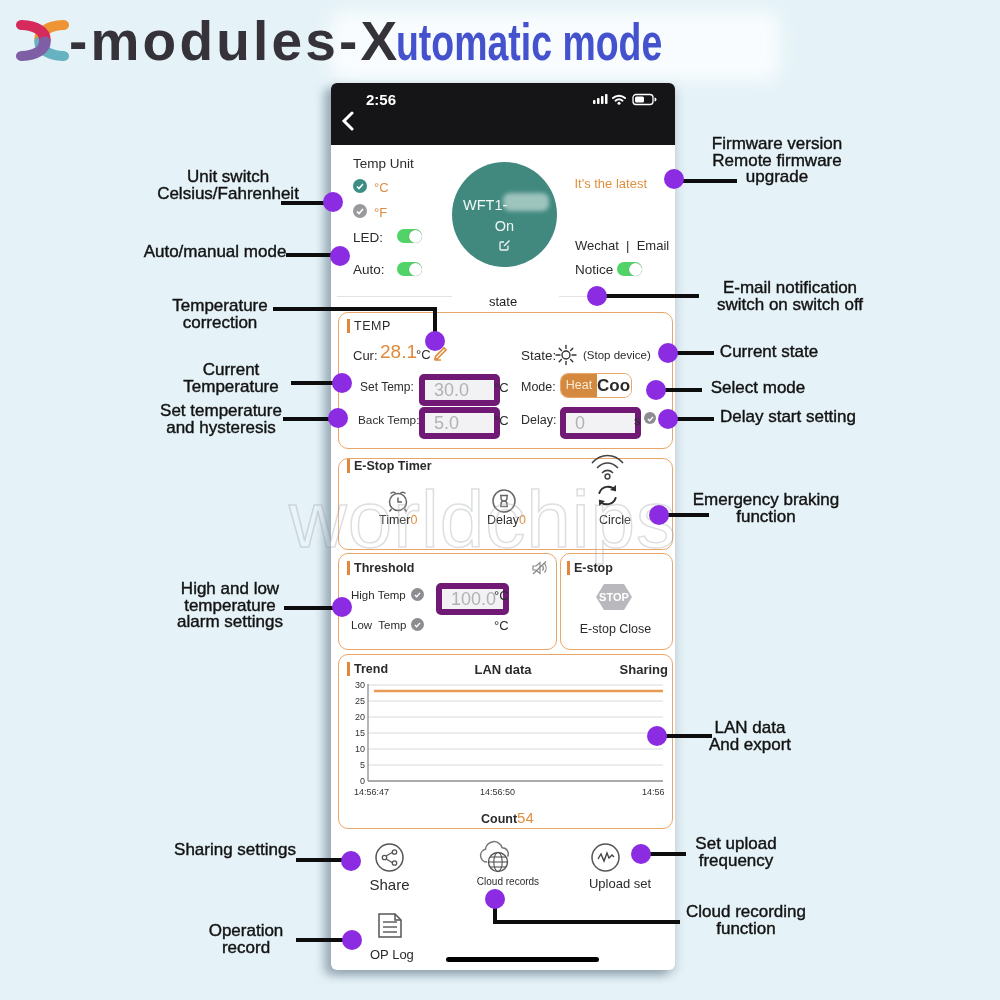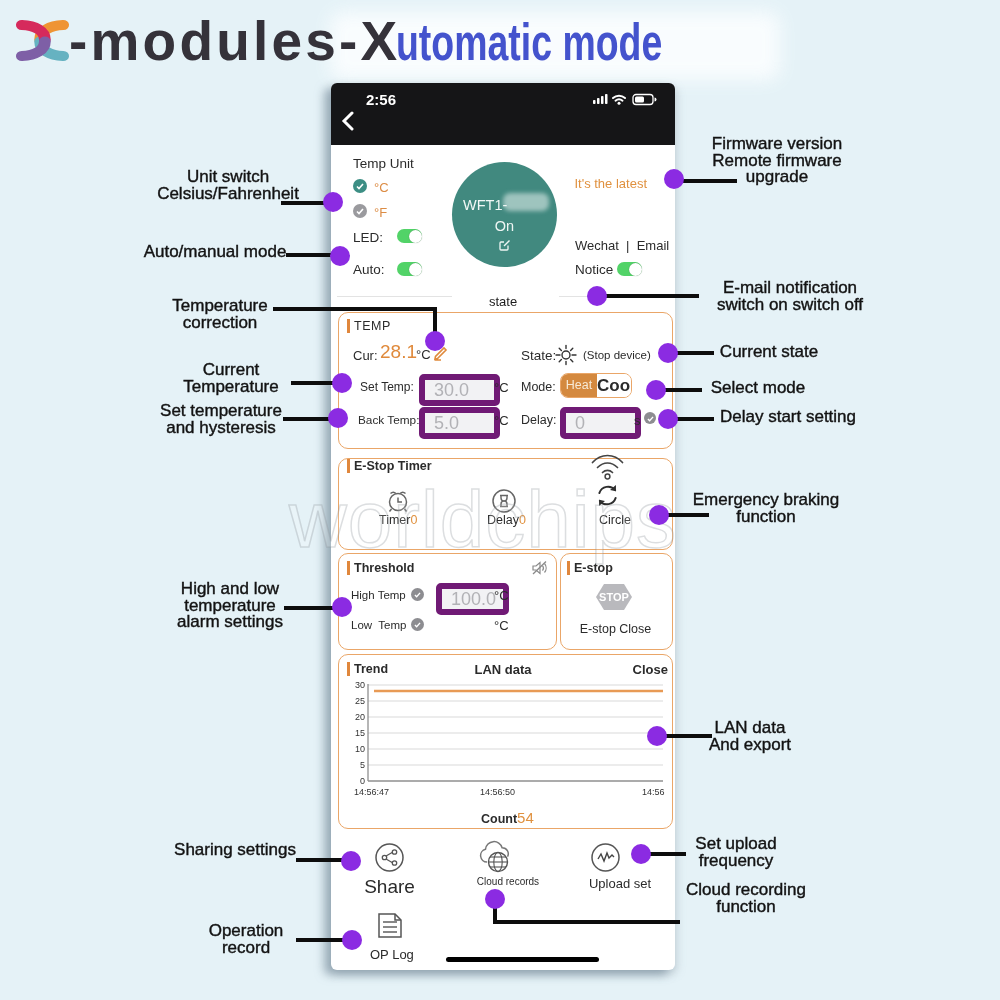--- a/index.html
+++ b/index.html
@@ -215,21 +215,21 @@
   <svg class="abs" style="left:263px;top:497px;" width="40" height="34" viewBox="0 0 40 34">
     <polygon points="2,17 10,4 30,4 38,17 30,30 10,30" fill="#b9b9bd"></polygon>
     <text x="20" y="21" font-size="11" font-weight="bold" fill="#fff" text-anchor="middle" font-family="Liberation Sans">STOP</text>
   </svg>
   <div class="abs" style="left:229px;top:539px;width:111px;text-align:center;font-size:12.5px;color:#2b2b2b;">E-stop Close</div>
 
   <div class="obox" style="left:7px;top:571px;width:333px;height:173px;"></div>
   <div class="obar" style="left:16px;top:579px;"></div>
   <div class="otitle" style="left:23px;top:579px;">Trend</div>
   <div class="abs" style="left:0;top:579px;width:344px;text-align:center;font-size:13px;font-weight:700;color:#2b2b2b;">LAN data</div>
-  <div class="abs" style="left:0;top:579px;width:337px;text-align:right;font-size:13px;font-weight:700;color:#2b2b2b;">Close</div>
+  <div class="abs" style="left:0;top:579px;width:337px;text-align:right;font-size:13px;font-weight:700;color:#2b2b2b;">Sharing</div>
 
   <svg class="abs" style="left:14px;top:598px;" width="320" height="120" viewBox="0 0 320 120">
     <g stroke="#d9d9d9" stroke-width="1">
       <line x1="23" y1="4" x2="318" y2="4"></line>
         <line x1="23" y1="20" x2="318" y2="20"></line>
       <line x1="23" y1="36" x2="318" y2="36"></line>
         <line x1="23" y1="52" x2="318" y2="52"></line>
       <line x1="23" y1="68" x2="318" y2="68"></line>
         <line x1="23" y1="84" x2="318" y2="84"></line>
     </g>
@@ -258,21 +258,21 @@
   <svg class="abs" style="left:44px;top:760px;" width="29" height="29" viewBox="0 0 29 29">
     <circle cx="14.5" cy="14.5" r="13.5" stroke="#555" stroke-width="1.5" fill="none"></circle>
     <g stroke="#555" stroke-width="1.3" fill="#fff">
       <line x1="11" y1="13" x2="18" y2="9"></line>
         <line x1="11" y1="16" x2="18" y2="20"></line>
       <circle cx="9.5" cy="14.5" r="2.2"></circle>
         <circle cx="19.5" cy="9" r="2.2"></circle>
         <circle cx="19.5" cy="20" r="2.2"></circle>
     </g>
   </svg>
-  <div class="abs" style="left:0px;top:793px;width:117px;text-align:center;font-size:19px;color:#2b2b2b;">Share</div>
+  <div class="abs" style="left:0px;top:793px;width:117px;text-align:center;font-size:15px;color:#2b2b2b;">Share</div>
 
   <svg class="abs" style="left:148px;top:757px;" width="37" height="34" viewBox="0 0 37 34">
     <path d="M8 22 a6.5 6.5 0 0 1 -1.5-12.8 a8.5 8.5 0 0 1 16.6-1.5 a6 6 0 0 1 5.4 8.9" stroke="#777" stroke-width="1.5" fill="none"></path>
     <circle cx="19" cy="22" r="9.5" stroke="#555" stroke-width="1.4" fill="#fff"></circle>
     <ellipse cx="19" cy="22" rx="4.2" ry="9.5" stroke="#555" stroke-width="1.1" fill="none"></ellipse>
     <line x1="9.5" y1="22" x2="28.5" y2="22" stroke="#555" stroke-width="1.1"></line>
     <line x1="11" y1="17" x2="27" y2="17" stroke="#555" stroke-width="1.1"></line>
     <line x1="11" y1="27" x2="27" y2="27" stroke="#555" stroke-width="1.1"></line>
   </svg>
   <div class="abs" style="left:110px;top:793px;width:134px;text-align:center;font-size:10px;color:#2b2b2b;">Cloud records</div>
@@ -308,21 +308,21 @@
 <div class="lbl" style="left:96px;top:923px;width:300px;">Operation<br>record</div>
 
 <div class="lbl" style="left:627px;top:136px;width:300px;">Firmware version<br>Remote firmware<br>upgrade</div>
 <div class="lbl" style="left:640px;top:280px;width:300px;">E-mail notification<br>switch on switch off</div>
 <div class="lbl" style="left:619px;top:344px;width:300px;">Current state</div>
 <div class="lbl" style="left:608px;top:380px;width:300px;">Select mode</div>
 <div class="lbl" style="left:638px;top:409px;width:300px;">Delay start setting</div>
 <div class="lbl" style="left:616px;top:492px;width:300px;">Emergency braking<br>function</div>
 <div class="lbl" style="left:600px;top:720px;width:300px;">LAN data<br>And export</div>
 <div class="lbl" style="left:586px;top:836px;width:300px;">Set upload<br>frequency</div>
-<div class="lbl" style="left:596px;top:882px;width:300px;">Cloud recording<br>function</div>
+<div class="lbl" style="left:596px;top:904px;width:300px;">Cloud recording<br>function</div>
 
 <div class="ln" style="left:281px;top:201px;width:46px;height:4px;"></div>
 <div class="ln" style="left:286px;top:253px;width:50px;height:4px;"></div>
 <div class="ln" style="left:273px;top:307px;width:164px;height:4px;"></div>
 <div class="ln" style="left:433px;top:307px;width:4px;height:27px;"></div>
 <div class="ln" style="left:291px;top:381px;width:46px;height:4px;"></div>
 <div class="ln" style="left:283px;top:417px;width:50px;height:4px;"></div>
 <div class="ln" style="left:284px;top:606px;width:52px;height:4px;"></div>
 <div class="ln" style="left:296px;top:858px;width:50px;height:4px;"></div>
 <div class="ln" style="left:296px;top:938px;width:50px;height:4px;"></div>

